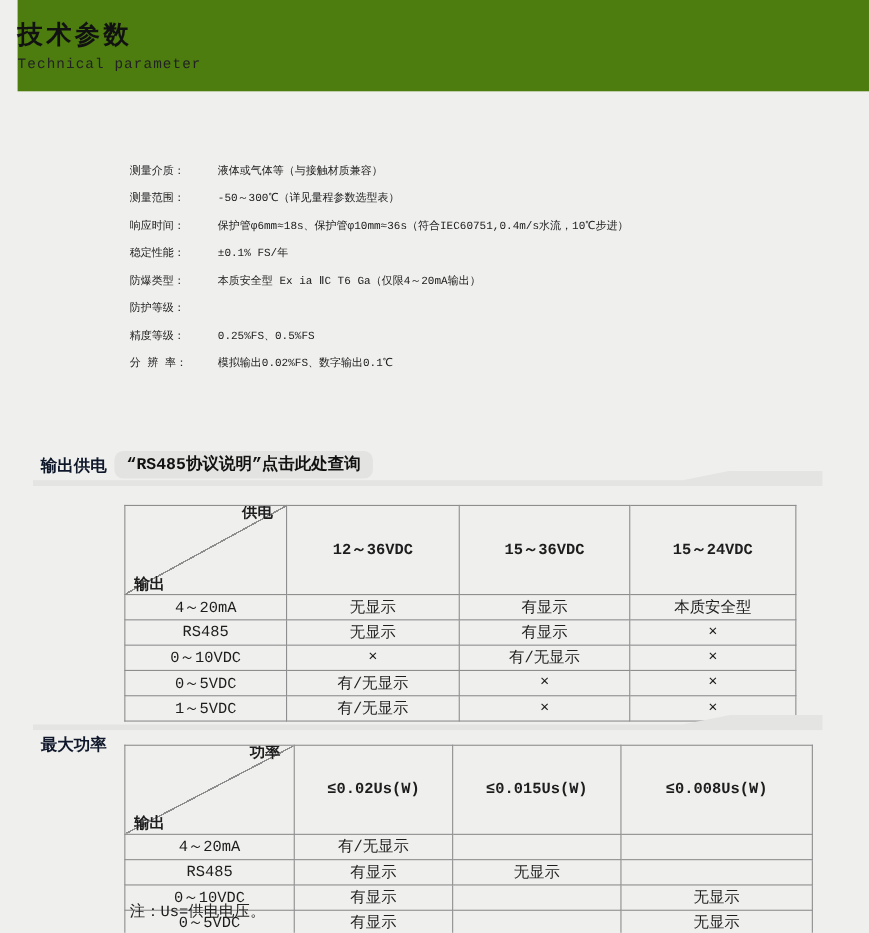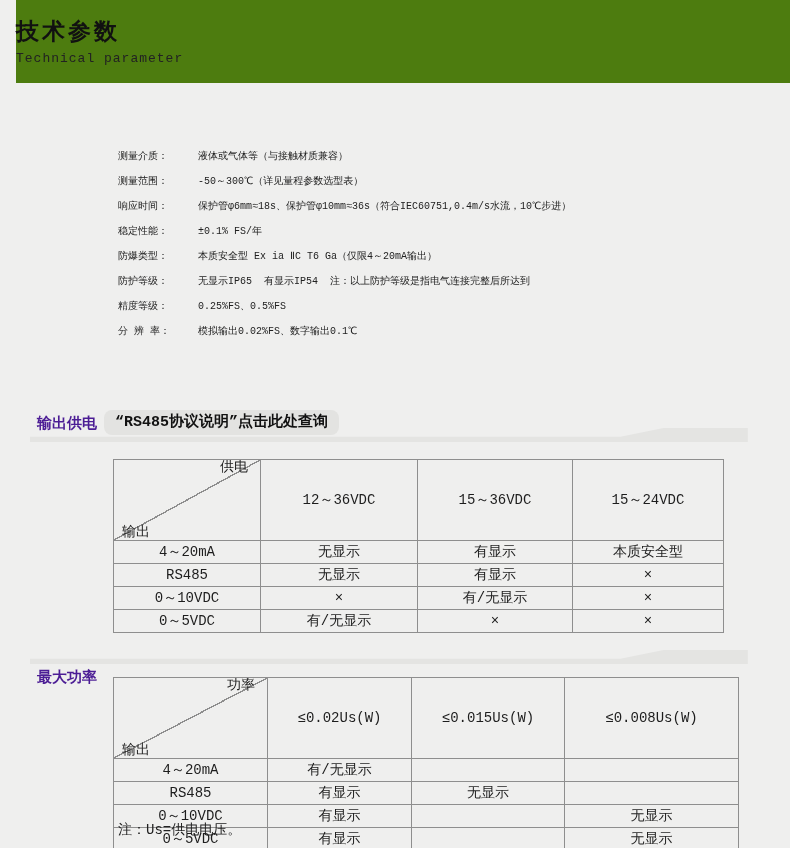--- a/index.html
+++ b/index.html
@@ -23,21 +23,21 @@
   .page-subtitle {
     margin-top: 4px;
     font-size: 13px; color: #222; letter-spacing: 1px;
   }
   .specs { position: absolute; top: 144px; left: 118px; width: 660px; }
   .spec-row { display: flex; height: 25px; line-height: 25px; font-size: 10px; }
   .spec-label { width: 80px; flex: 0 0 80px; white-space: pre; }
   .spec-value { white-space: pre; }
   .section-label {
     position: absolute; left: 37px;
-    font-size: 15px; font-weight: bold; color: #4c1d95; line-height: 22px;
+    font-size: 15px; font-weight: bold; color: #0f172a; line-height: 22px;
     white-space: pre;
   }
   .stripe {
     position: absolute; left: 30px; width: 720px; height: 14px;
     background: #e4e4e2;
     -webkit-clip-path: polygon(0 62%, 82% 62%, 88% 0, 99.7% 0, 99.7% 100%, 0 100%);
     clip-path: polygon(0 62%, 82% 62%, 88% 0, 99.7% 0, 99.7% 100%, 0 100%);
   }
   .badge {
     position: absolute; left: 104px; top: 410px;
@@ -49,21 +49,21 @@
     position: absolute;
     border-collapse: collapse; table-layout: fixed;
     font-size: 14px; color: #1d1d1d;
   }
   table.grid th, table.grid td {
     border: 1px solid #8e8e8e;
     height: 23px; padding: 0 2px;
     text-align: center; vertical-align: middle;
     font-weight: normal; white-space: pre; overflow: hidden;
   }
-  table.grid tr.head th { height: 25px; }
+  table.grid tr.head th { height: 25px; font-weight: bold; }
   th.corner { position: relative; padding: 0; }
   th.corner .diag {
     position: absolute; inset: 0;
     background: linear-gradient(to bottom right,
       transparent calc(50% - 0.7px), #8e8e8e calc(50% - 0.7px),
       #8e8e8e calc(50% + 0.7px), transparent calc(50% + 0.7px));
   }
   th.corner .corner-top { position: absolute; top: 0px; right: 12px; line-height: 14px; }
   th.corner .corner-bottom { position: absolute; bottom: 1px; left: 8px; line-height: 14px; }
   #table1 { left: 113px; top: 459px; width: 611px; }
@@ -101,21 +101,20 @@
   <div class="spec-row">
       <span class="spec-label">稳定性能：</span>
       <span class="spec-value">±0.1% FS/年</span>
     </div>
   <div class="spec-row">
       <span class="spec-label">防爆类型：</span>
       <span class="spec-value">本质安全型 Ex ia ⅡC T6 Ga（仅限4～20mA输出）</span>
     </div>
   <div class="spec-row">
       <span class="spec-label">防护等级：</span>
-      <span class="spec-value">无显示IP65  有显示IP54  注：以上防护等级是指电气连接完整后所达到</span>
     </div>
   <div class="spec-row">
       <span class="spec-label">精度等级：</span>
       <span class="spec-value">0.25%FS、0.5%FS</span>
     </div>
   <div class="spec-row">
       <span class="spec-label">分 辨 率：</span>
       <span class="spec-value">模拟输出0.02%FS、数字输出0.1℃</span>
     </div>
 </div>
@@ -161,20 +160,26 @@
         <td>×</td>
         <td>有/无显示</td>
         <td>×</td>
       </tr>
     <tr>
         <td>0～5VDC</td>
         <td>有/无显示</td>
         <td>×</td>
         <td>×</td>
       </tr>
+    <tr>
+        <td>1～5VDC</td>
+        <td>有/无显示</td>
+        <td>×</td>
+        <td>×</td>
+      </tr>
   </tbody>
 </table>
 
 <div class="section-label" id="sec2-label">最大功率</div>
 <div class="stripe" id="sec2-stripe"></div>
 
 <table class="grid" id="table2">
   <colgroup>
       <col style="width:154px">
       <col style="width:144px">

